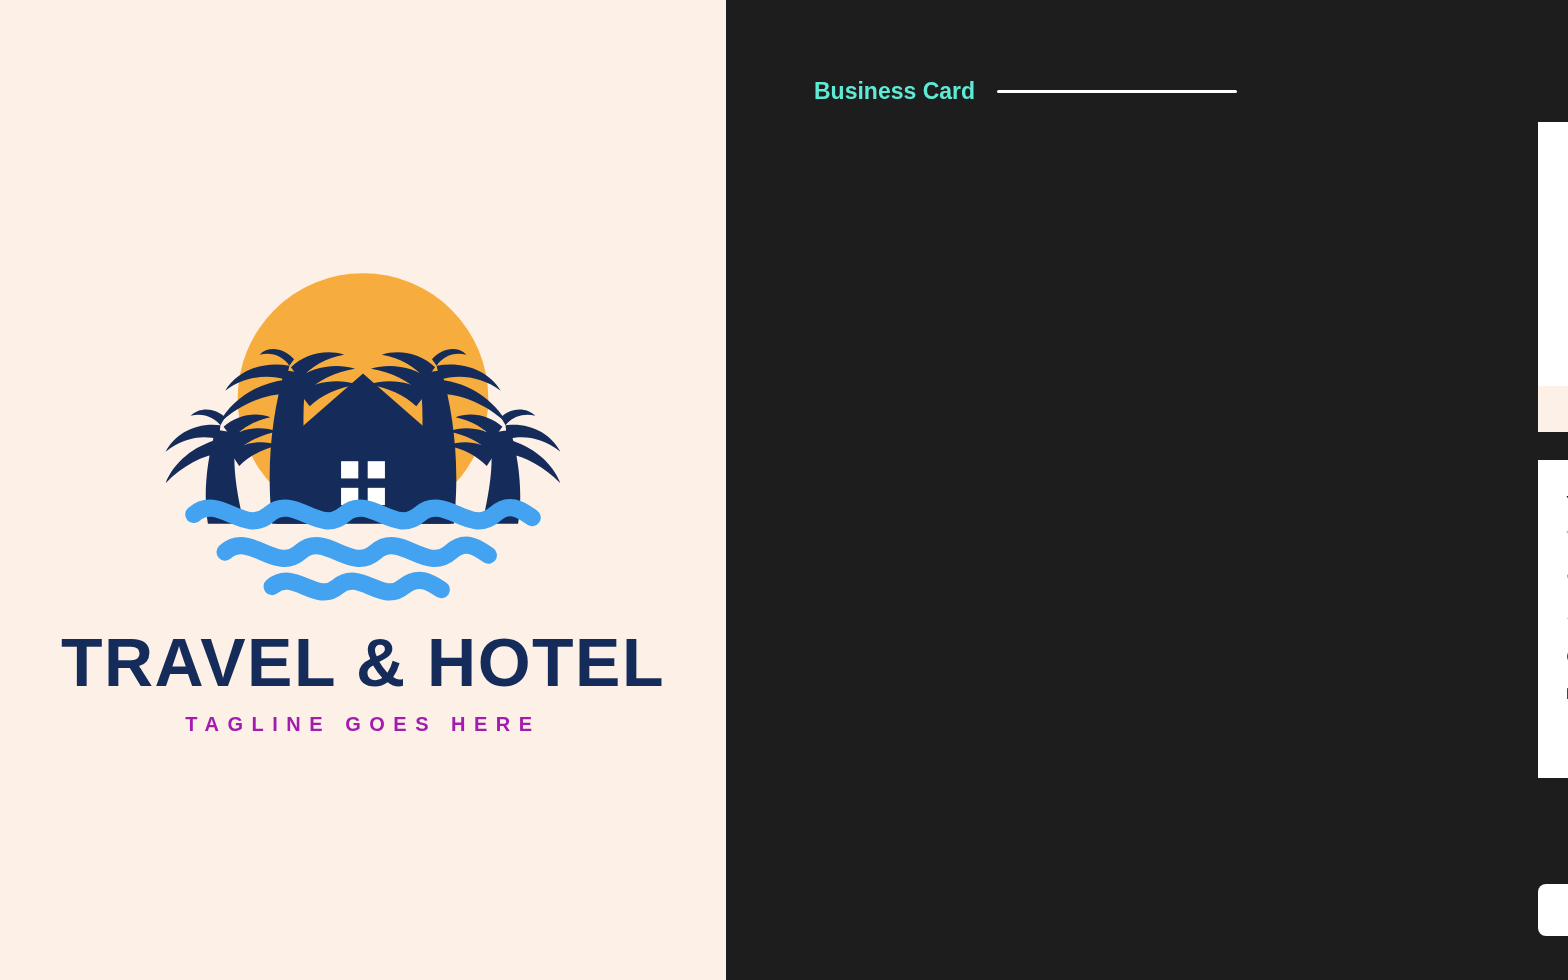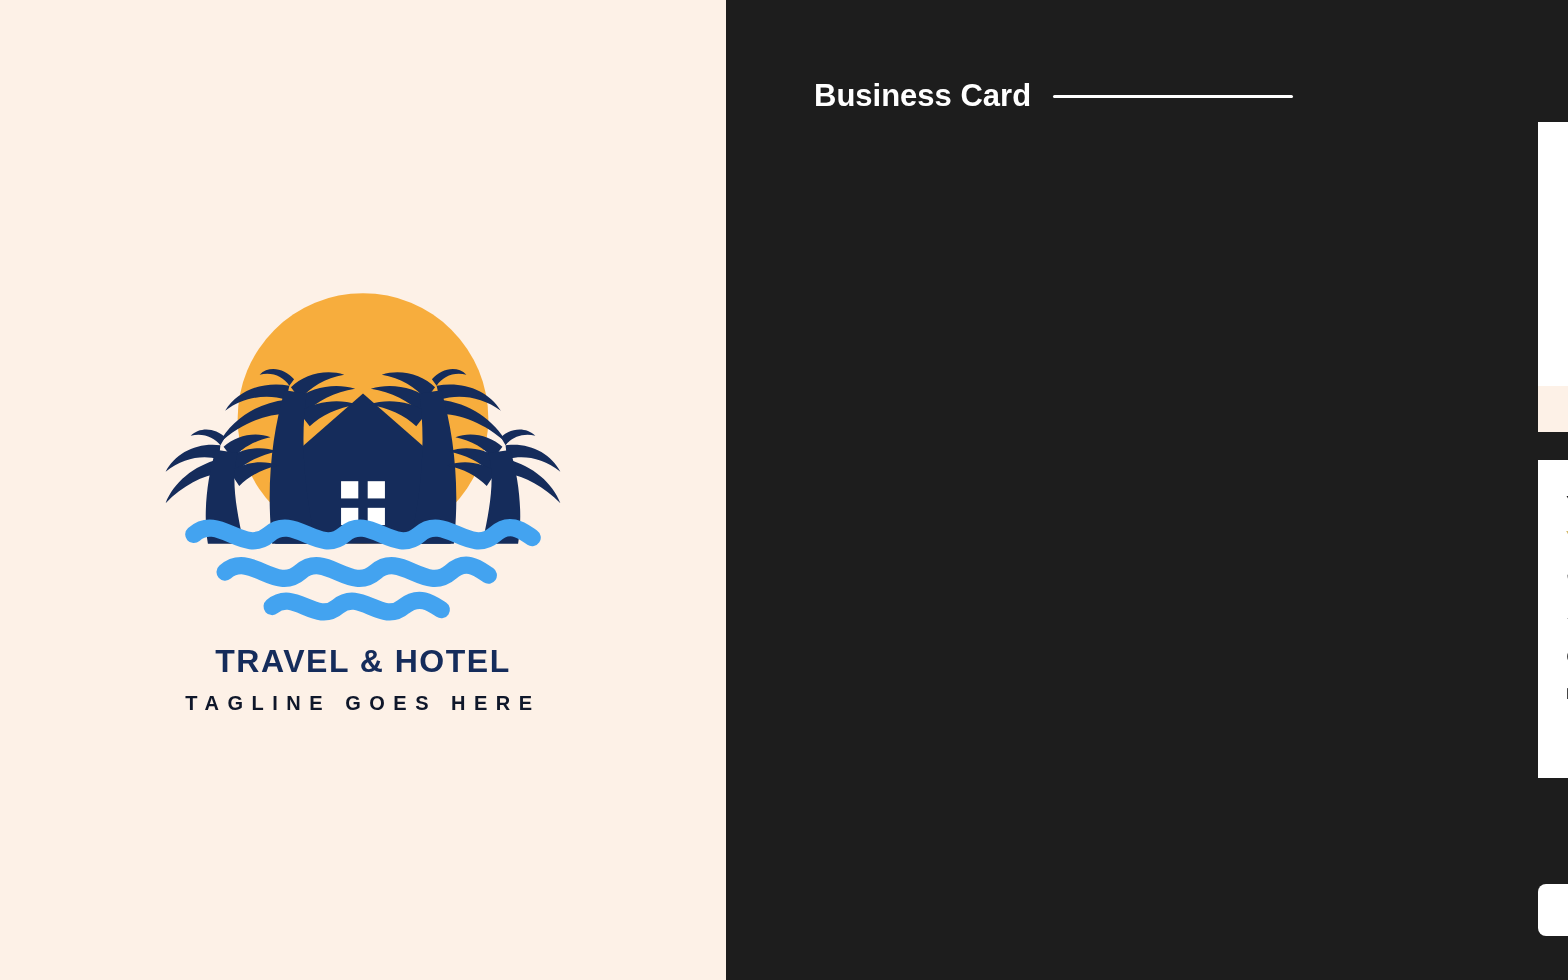--- a/index.html
+++ b/index.html
@@ -12,43 +12,43 @@
 
   
   #left-panel {
     width:726px; height:980px;
     background:#FDF1E7;
     display:flex; flex-direction:column;
     align-items:center; justify-content:center;
   }
   #left-logo-art { width:470px; height:360px; }
   #left-wordmark {
-    font-size:32px; font-weight:700; color:#152C5B;
+    font-size:68px; font-weight:700; color:#152C5B;
     letter-spacing:1.5px; margin-top:18px;
     white-space:nowrap;
   }
   #left-tagline {
-    font-size:20px; font-weight:700; color:#0f172a;
+    font-size:20px; font-weight:700; color:#a21caf;
     letter-spacing:8.5px; margin-top:12px;
     white-space:nowrap;
   }
 
   
   #right-panel {
     width:842px; height:980px;
     background:#1D1D1D;
     position:relative;
   }
 
   .section-head {
     display:flex; align-items:center;
     gap:22px; position:absolute;
   }
   .section-head .title {
-    font-size:31px; font-weight:700; color:#ffffff;
+    font-size:23px; font-weight:700; color:#5eead4;
     white-space:nowrap;
   }
   .section-head .rule {
     height:3px; background:#FFFFFF; border-radius:2px;
   }
 
   #bc-head { left:88px; top:78px; }
   #bc-head .rule { width:240px; }
 
   #cp-head { left:88px; top:833px; }

